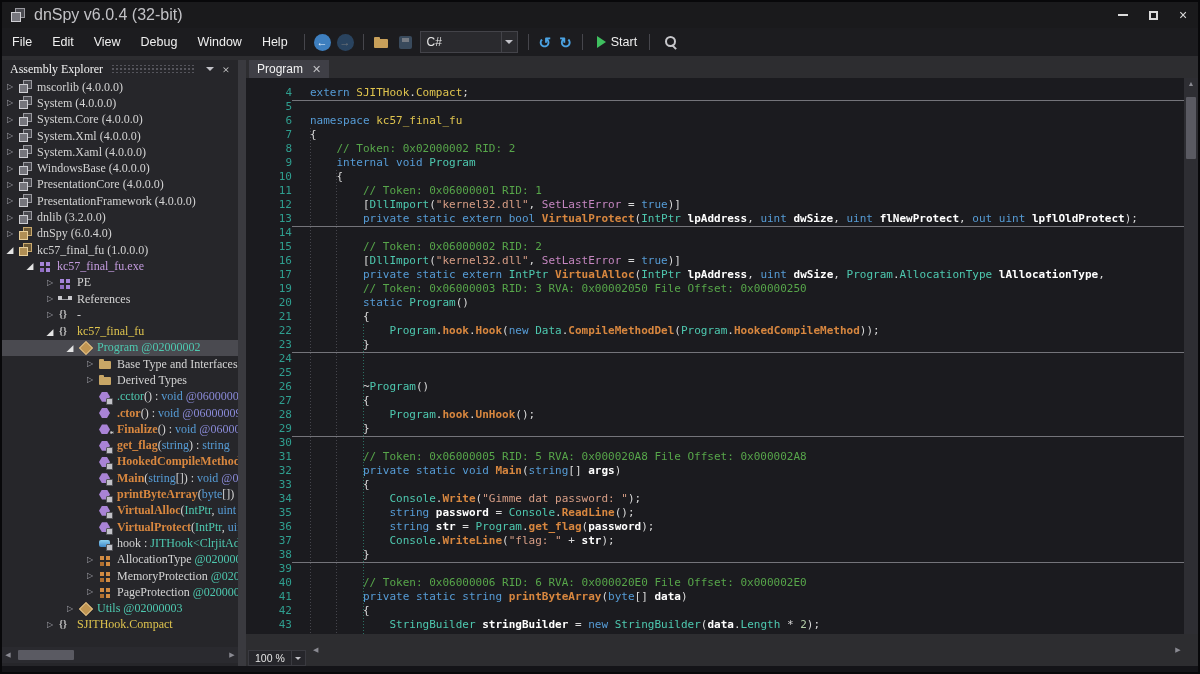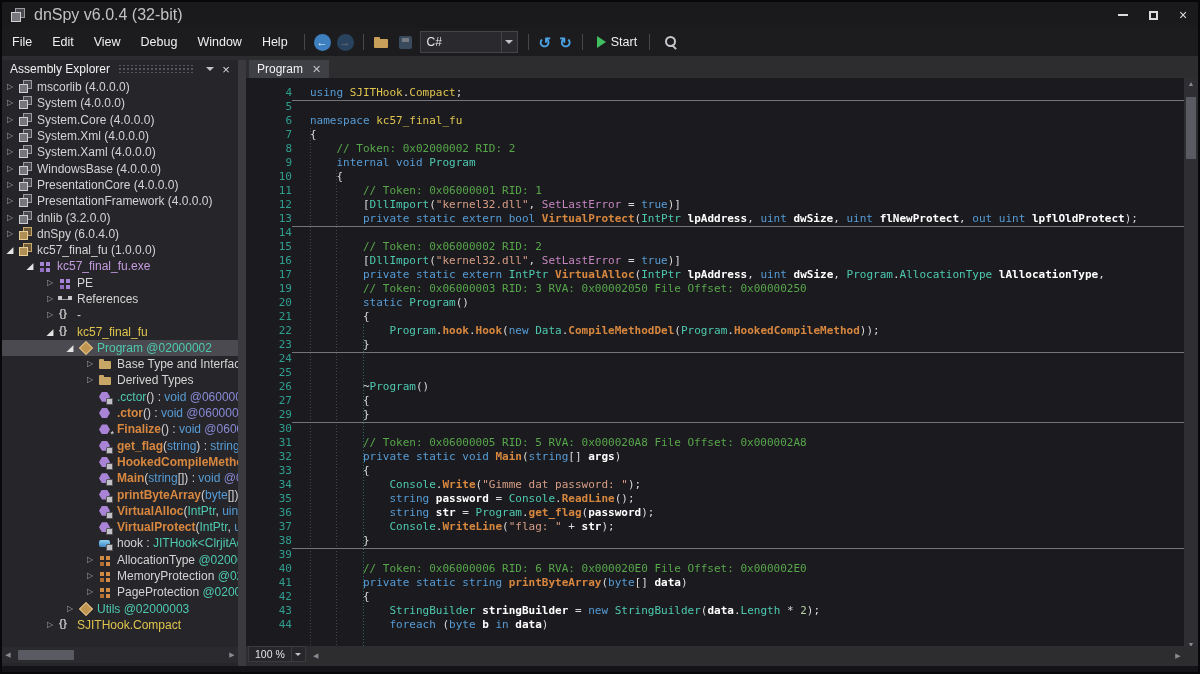--- a/index.html
+++ b/index.html
@@ -32,21 +32,21 @@
   .combo .cbtn{width:15px;height:100%;border-left:1px solid #434349;display:flex;align-items:center;justify-content:center;}
   .caret{width:0;height:0;border-left:4px solid transparent;border-right:4px solid transparent;border-top:4px solid #C2C2C8;}
   .undo{font-size:15px;color:#4BA3E3;font-weight:bold;margin:0 4px;line-height:1;}
   .play{width:0;height:0;border-top:6px solid transparent;border-bottom:6px solid transparent;border-left:9px solid #3FBF5F;margin:0 5px 0 8px;flex:none;}
   .startlbl{font-size:12.5px;color:#EFEFEF;margin-right:6px;}
   .i-search{position:relative;width:17px;height:17px;margin:0 6px;flex:none;}
   .i-search::before{content:"";position:absolute;left:3px;top:2px;width:7px;height:7px;border:2px solid #C8C8CC;border-radius:50%;}
   .i-search::after{content:"";position:absolute;left:11px;top:10px;width:2px;height:6px;background:#C8C8CC;transform:rotate(-45deg);}
   
   .main{position:absolute;left:0;top:54px;right:0;bottom:6px;background:#2D2D30;}
-  .leftpanel{position:absolute;left:0;top:4px;width:236px;bottom:0;background:#26262A;overflow:hidden;}
+  .leftpanel{position:absolute;left:0;top:4px;width:236px;bottom:0;background:#26262A;overflow:hidden;font-family:Liberation Serif, serif;}
   .phead{height:18px;display:flex;align-items:center;padding:0 4px 0 8px;}
   .ptitle{font-size:12px;color:#F2F2F2;white-space:nowrap;}
   .grip{flex:1;height:8px;margin:0 8px;background-image:radial-gradient(#55555c 1px,transparent 1.2px);background-size:4px 4px;background-position:0 2px;}
   .pbtn{width:16px;height:16px;display:flex;align-items:center;justify-content:center;flex:none;}
   .pclose{font-size:13px;color:#D8D8D8;line-height:1;}
   .tree{position:absolute;left:0;top:19px;right:0;height:568px;overflow:hidden;}
   .trow{display:flex;align-items:center;height:16.3px;font-size:12px;white-space:nowrap;overflow:hidden;}
   .trow.sel{background:#4A4A50;}
   .tsp{flex:none;height:1px;}
   .exp{flex:none;width:16px;text-align:center;font-size:8px;color:#A0A0A8;line-height:16px;}
@@ -90,21 +90,21 @@
   .cline{display:flex;height:14px;font-family:"DejaVu Sans Mono",monospace;font-size:11px;line-height:14px;white-space:pre;}
   .ln{flex:none;width:46px;text-align:right;color:#2F9E8F;}
   .lt{flex:1;padding-left:18px;overflow:hidden;}
   .cline.divb .lt{box-shadow:0 1px 0 #74747A;}
   .guide{position:absolute;width:1px;background-image:repeating-linear-gradient(#45454c 0 1px,transparent 1px 3px);}
   .guide.teal{background-image:repeating-linear-gradient(#2B6E61 0 1px,transparent 1px 3px);}
   .vscroll{position:absolute;right:0;top:18px;width:14px;bottom:16px;background:#2E2E33;}
   .vscroll .up{position:absolute;top:2px;left:0;right:0;text-align:center;font-size:7px;color:#8a8a92;}
   .vscroll .down{position:absolute;bottom:2px;left:0;right:0;text-align:center;font-size:7px;color:#8a8a92;}
   .vthumb{position:absolute;left:2px;right:2px;top:19px;height:62px;background:#5A5A62;border-radius:1px;}
-  .bottombar{position:absolute;left:0;right:0;bottom:0;height:20px;background:#2D2D30;display:flex;align-items:flex-start;}
+  .bottombar{position:absolute;left:0;right:0;bottom:0;height:32px;background:#2D2D30;display:flex;align-items:flex-end;}
   .zoombox{display:flex;align-items:center;height:14px;margin-left:2px;background:#26262B;border:1px solid #3A3A40;flex:none;}
   .zoomval{font-size:10.5px;color:#E4E4E4;padding:0 6px;}
   .zoomdd{width:13px;height:100%;border-left:1px solid #3A3A40;display:flex;align-items:center;justify-content:center;}
   .zoomdd .caret{border-left-width:3px;border-right-width:3px;border-top-width:3px;}
   .edhs{flex:1;height:100%;display:flex;align-items:center;margin-left:4px;margin-right:14px;}
   .bottomstrip{position:absolute;left:0;bottom:0;right:0;height:6px;background:#141418;}
   
   .c-kw{color:#569CD6;} .c-ty{color:#4EC9B0;} .c-mt{color:#D8873F;font-weight:bold;}
   .c-st{color:#D69D85;} .c-cm{color:#57A64A;} .c-pl{color:#DADADA;}
   .c-pm{color:#FFFFFF;font-weight:bold;} .c-pr{color:#C586C0;} .c-nm{color:#B5CEA8;}
@@ -396,21 +396,21 @@
           <span>Program</span>
           <span class="tabx">✕</span>
         </div>
       </div>
 
       <div class="editor">
         <div class="guide" style="left:64px;top:50px;height:526px;"></div>
         <div class="guide" style="left:90px;top:92px;height:484px;"></div>
         <div class="guide teal" style="left:117px;top:246px;height:330px;"></div>
         <div class="codelines">
-            <div class="cline divb"><span class="ln">4</span><span class="lt"><span class="c-kw">using </span><span class="c-ns">SJITHook</span><span class="c-pl">.</span><span class="c-ns">Compact</span><span class="c-pl">;</span></span></div>
+            <div class="cline divb"><span class="ln">4</span><span class="lt"><span class="c-kw">extern </span><span class="c-ns">SJITHook</span><span class="c-pl">.</span><span class="c-ns">Compact</span><span class="c-pl">;</span></span></div>
             <div class="cline"><span class="ln">5</span><span class="lt"></span></div>
             <div class="cline"><span class="ln">6</span><span class="lt"><span class="c-kw">namespace </span><span class="c-ns">kc57_final_fu</span></span></div>
             <div class="cline"><span class="ln">7</span><span class="lt"><span class="c-pl">{</span></span></div>
             <div class="cline"><span class="ln">8</span><span class="lt"><span class="c-pl">    </span><span class="c-cm">// Token: 0x02000002 RID: 2</span></span></div>
             <div class="cline"><span class="ln">9</span><span class="lt"><span class="c-pl">    </span><span class="c-kw">internal void </span><span class="c-ty">Program</span></span></div>
             <div class="cline"><span class="ln">10</span><span class="lt"><span class="c-pl">    {</span></span></div>
             <div class="cline"><span class="ln">11</span><span class="lt"><span class="c-pl">        </span><span class="c-cm">// Token: 0x06000001 RID: 1</span></span></div>
             <div class="cline"><span class="ln">12</span><span class="lt"><span class="c-pl">        [</span><span class="c-ty">DllImport</span><span class="c-pl">(</span><span class="c-st">"kernel32.dll"</span><span class="c-pl">, </span><span class="c-pr">SetLastError</span><span class="c-pl"> = </span><span class="c-kw">true</span><span class="c-pl">)]</span></span></div>
             <div class="cline divb"><span class="ln">13</span><span class="lt"><span class="c-pl">        </span><span class="c-kw">private static extern bool </span><span class="c-mt">VirtualProtect</span><span class="c-pl">(</span><span class="c-ty">IntPtr</span><span class="c-pl"> </span><span class="c-pm">lpAddress</span><span class="c-pl">, </span><span class="c-kw">uint</span><span class="c-pl"> </span><span class="c-pm">dwSize</span><span class="c-pl">, </span><span class="c-kw">uint</span><span class="c-pl"> </span><span class="c-pm">flNewProtect</span><span class="c-pl">, </span><span class="c-kw">out</span><span class="c-pl"> </span><span class="c-kw">uint</span><span class="c-pl"> </span><span class="c-pm">lpflOldProtect</span><span class="c-pl">);</span></span></div>
             <div class="cline"><span class="ln">14</span><span class="lt"></span></div>
@@ -419,20 +419,21 @@
             <div class="cline"><span class="ln">17</span><span class="lt"><span class="c-pl">        </span><span class="c-kw">private static extern </span><span class="c-ty">IntPtr</span><span class="c-pl"> </span><span class="c-mt">VirtualAlloc</span><span class="c-pl">(</span><span class="c-ty">IntPtr</span><span class="c-pl"> </span><span class="c-pm">lpAddress</span><span class="c-pl">, </span><span class="c-kw">uint</span><span class="c-pl"> </span><span class="c-pm">dwSize</span><span class="c-pl">, </span><span class="c-ty">Program</span><span class="c-pl">.</span><span class="c-ty">AllocationType</span><span class="c-pl"> </span><span class="c-pm">lAllocationType</span><span class="c-pl">,</span></span></div>
             <div class="cline"><span class="ln">19</span><span class="lt"><span class="c-pl">        </span><span class="c-cm">// Token: 0x06000003 RID: 3 RVA: 0x00002050 File Offset: 0x00000250</span></span></div>
             <div class="cline"><span class="ln">20</span><span class="lt"><span class="c-pl">        </span><span class="c-kw">static </span><span class="c-ty">Program</span><span class="c-pl">()</span></span></div>
             <div class="cline"><span class="ln">21</span><span class="lt"><span class="c-pl">        {</span></span></div>
             <div class="cline"><span class="ln">22</span><span class="lt"><span class="c-pl">            </span><span class="c-ty">Program</span><span class="c-pl">.</span><span class="c-mt">hook</span><span class="c-pl">.</span><span class="c-mt">Hook</span><span class="c-pl">(</span><span class="c-kw">new </span><span class="c-ty">Data</span><span class="c-pl">.</span><span class="c-mt">CompileMethodDel</span><span class="c-pl">(</span><span class="c-ty">Program</span><span class="c-pl">.</span><span class="c-mt">HookedCompileMethod</span><span class="c-pl">));</span></span></div>
             <div class="cline divb"><span class="ln">23</span><span class="lt"><span class="c-pl">        }</span></span></div>
             <div class="cline"><span class="ln">24</span><span class="lt"></span></div>
             <div class="cline"><span class="ln">25</span><span class="lt"><span class="c-pl">        </span></span></div>
             <div class="cline"><span class="ln">26</span><span class="lt"><span class="c-pl">        ~</span><span class="c-ty">Program</span><span class="c-pl">()</span></span></div>
             <div class="cline"><span class="ln">27</span><span class="lt"><span class="c-pl">        {</span></span></div>
+            <div class="cline"><span class="ln">28</span><span class="lt"><span class="c-pl">            </span><span class="c-ty">Program</span><span class="c-pl">.</span><span class="c-mt">hook</span><span class="c-pl">.</span><span class="c-mt">UnHook</span><span class="c-pl">();</span></span></div>
             <div class="cline divb"><span class="ln">29</span><span class="lt"><span class="c-pl">        }</span></span></div>
             <div class="cline"><span class="ln">30</span><span class="lt"></span></div>
             <div class="cline"><span class="ln">31</span><span class="lt"><span class="c-pl">        </span><span class="c-cm">// Token: 0x06000005 RID: 5 RVA: 0x000020A8 File Offset: 0x000002A8</span></span></div>
             <div class="cline"><span class="ln">32</span><span class="lt"><span class="c-pl">        </span><span class="c-kw">private static void </span><span class="c-mt">Main</span><span class="c-pl">(</span><span class="c-kw">string</span><span class="c-pl">[] </span><span class="c-pm">args</span><span class="c-pl">)</span></span></div>
             <div class="cline"><span class="ln">33</span><span class="lt"><span class="c-pl">        {</span></span></div>
             <div class="cline"><span class="ln">34</span><span class="lt"><span class="c-pl">            </span><span class="c-ty">Console</span><span class="c-pl">.</span><span class="c-mt">Write</span><span class="c-pl">(</span><span class="c-st">"Gimme dat password: "</span><span class="c-pl">);</span></span></div>
             <div class="cline"><span class="ln">35</span><span class="lt"><span class="c-pl">            </span><span class="c-kw">string </span><span class="c-pm">password</span><span class="c-pl"> = </span><span class="c-ty">Console</span><span class="c-pl">.</span><span class="c-mt">ReadLine</span><span class="c-pl">();</span></span></div>
             <div class="cline"><span class="ln">36</span><span class="lt"><span class="c-pl">            </span><span class="c-kw">string </span><span class="c-pm">str</span><span class="c-pl"> = </span><span class="c-ty">Program</span><span class="c-pl">.</span><span class="c-mt">get_flag</span><span class="c-pl">(</span><span class="c-pm">password</span><span class="c-pl">);</span></span></div>
             <div class="cline"><span class="ln">37</span><span class="lt"><span class="c-pl">            </span><span class="c-ty">Console</span><span class="c-pl">.</span><span class="c-mt">WriteLine</span><span class="c-pl">(</span><span class="c-st">"flag: "</span><span class="c-pl"> + </span><span class="c-pm">str</span><span class="c-pl">);</span></span></div>
             <div class="cline divb"><span class="ln">38</span><span class="lt"><span class="c-pl">        }</span></span></div>

